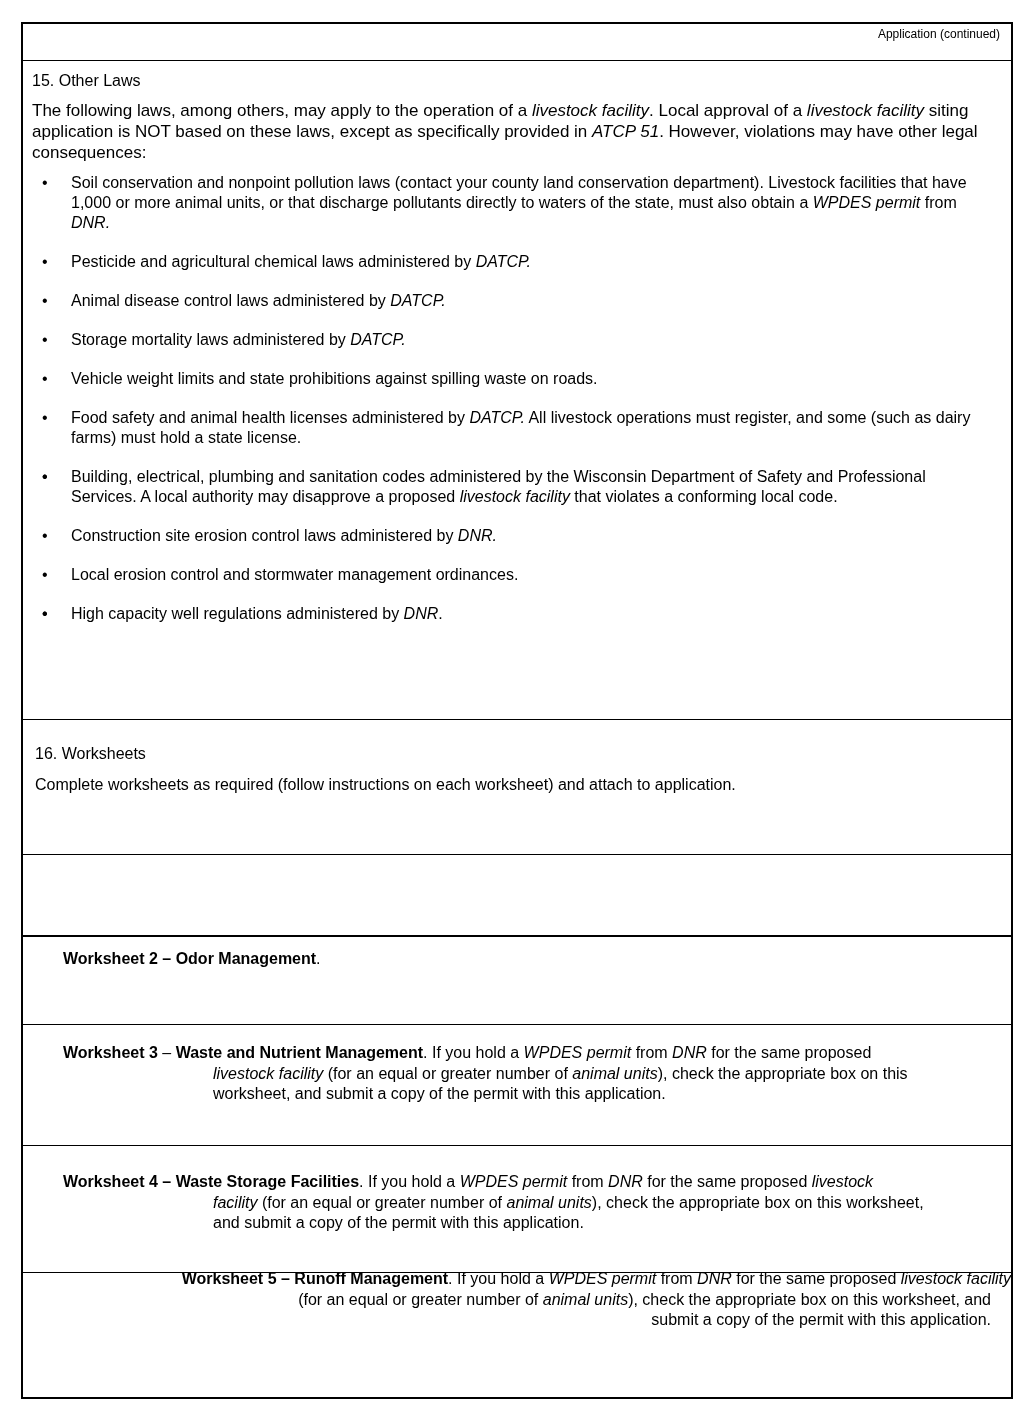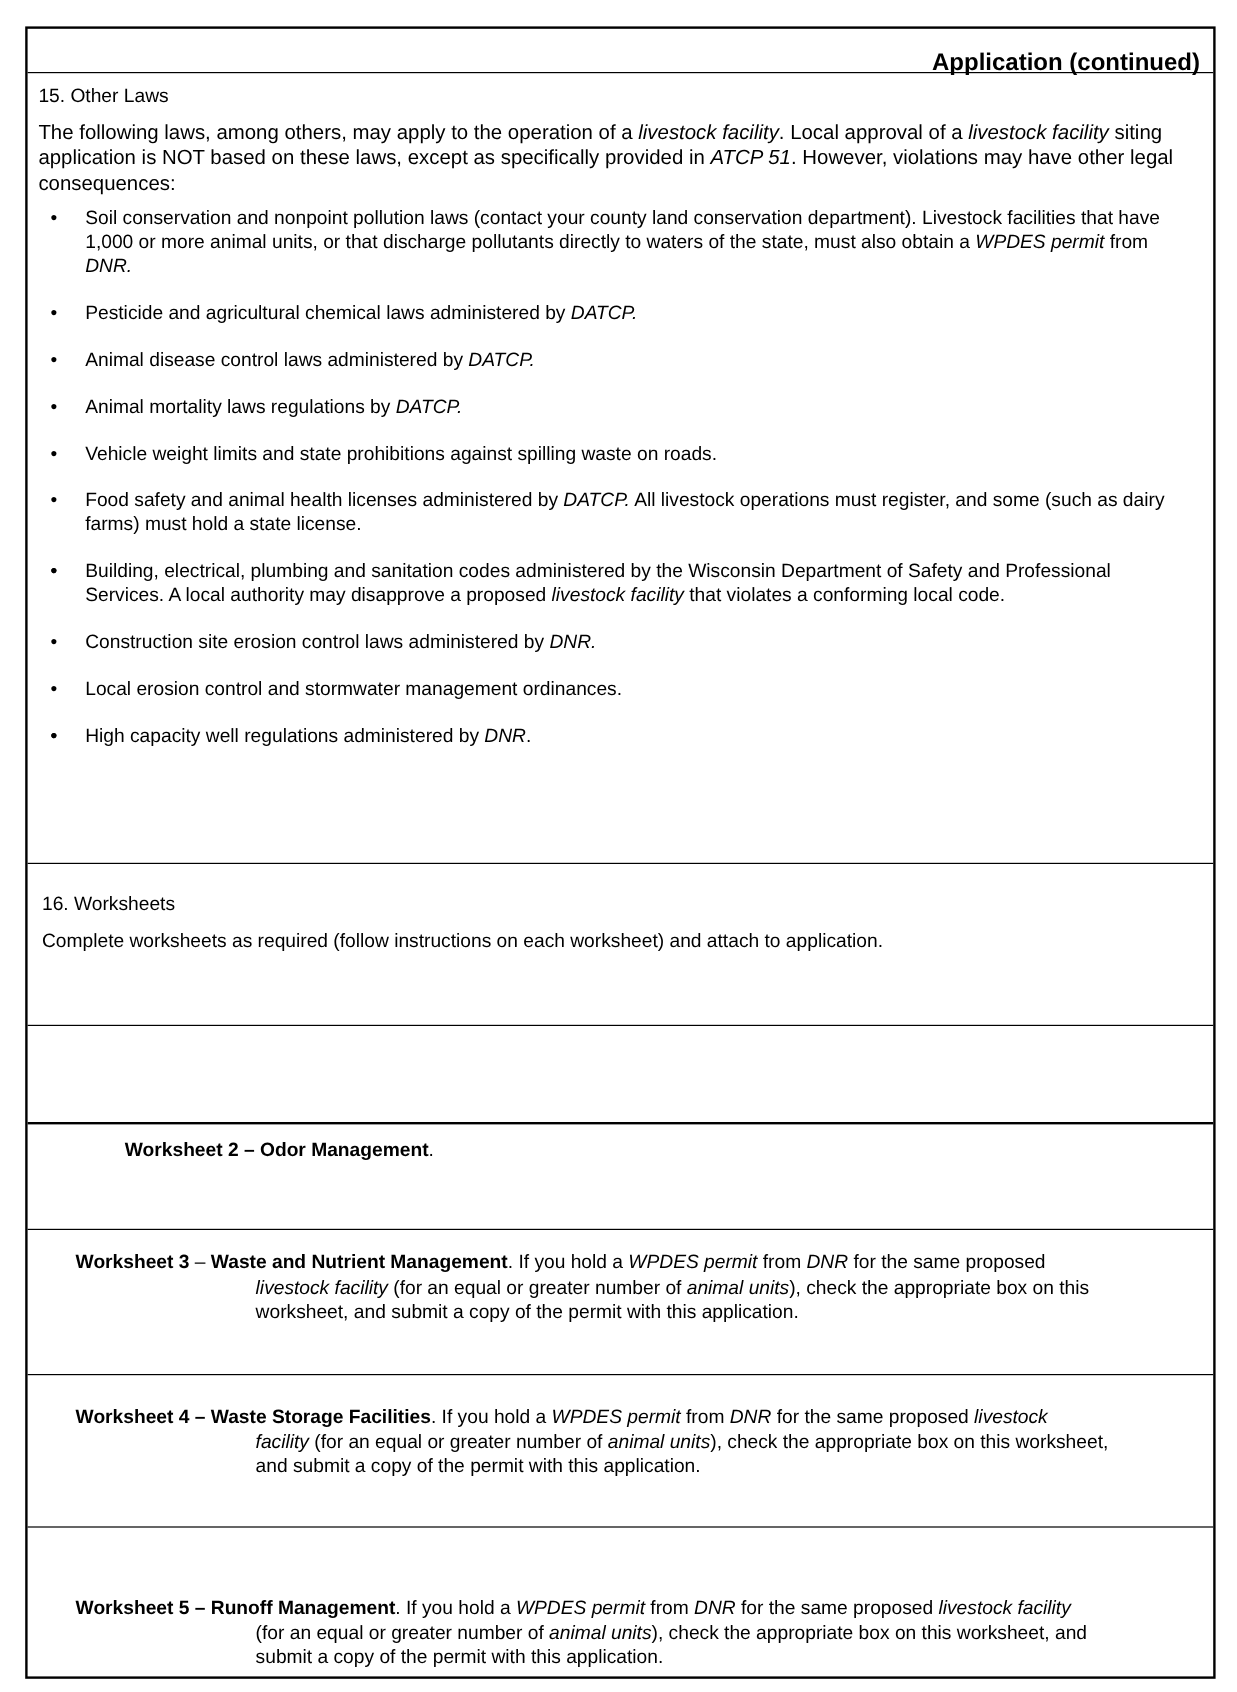--- a/index.html
+++ b/index.html
@@ -35,23 +35,23 @@
       left: 0;
       right: 0;
       height: 0;
       border-top: 1.5px solid #000;
     }
     .rule.thick { border-top: 2px solid #000; }
 
     .header-title {
       position: absolute;
       right: 11px;
-      top: 18px;
-      font-weight: bold;
-      font-size: 20px;
+      top: 0;
+      font-weight: normal;
+      font-size: 12px;
     }
     .section-title {
       font-weight: normal;
       font-size: 16px;
     }
     .intro {
       font-size: 17px;
       line-height: 21px;
       margin-top: 9px;
       padding-right: 30px;
@@ -98,59 +98,59 @@
   </div>
   <div class="rule" style="top:36px;"></div>
 
   <div class="band" style="top:47px; padding-left:9px;">
     <div class="section-title">15.  Other Laws</div>
     <div class="intro"><span>The following laws, among others, may apply to the operation of a </span><i>livestock facility</i><span>.  Local approval of a </span><i>livestock facility</i><span> siting application is NOT based on these laws, except as specifically provided in </span><i>ATCP 51</i><span>.  However, violations may have other legal consequences:</span></div>
     <ul class="laws" id="laws-list">
         <li><span class="bullet">•</span><span><span>Soil conservation and nonpoint pollution laws (contact your county land conservation department).  Livestock facilities that have 1,000 or more animal units, or that discharge pollutants directly to waters of the state, must also obtain a </span><i>WPDES permit</i><span> from </span><i>DNR.</i></span></li>
         <li><span class="bullet">•</span><span><span>Pesticide and agricultural chemical laws administered by </span><i>DATCP.</i></span></li>
         <li><span class="bullet">•</span><span><span>Animal disease control laws administered by </span><i>DATCP.</i></span></li>
-        <li><span class="bullet">•</span><span><span>Animal mortality laws regulations by </span><i>DATCP.</i></span></li>
+        <li><span class="bullet">•</span><span><span>Storage mortality laws administered by </span><i>DATCP.</i></span></li>
         <li><span class="bullet">•</span><span><span>Vehicle weight limits and state prohibitions against spilling waste on roads.</span></span></li>
         <li><span class="bullet">•</span><span><span>Food safety and animal health licenses administered by </span><i>DATCP.</i><span>  All livestock operations must register, and some (such as dairy farms) must hold a state license.</span></span></li>
         <li><span class="bullet">•</span></li>
         <li><span class="bullet">•</span><span><span>Building, electrical, plumbing and sanitation codes administered by the Wisconsin Department of Safety and Professional Services.  A local authority may disapprove a proposed </span><i>livestock facility</i><span> that violates a conforming local code.</span></span></li>
         <li><span class="bullet">•</span><span><span>Construction site erosion control laws administered by </span><i>DNR.</i></span></li>
         <li><span class="bullet">•</span><span><span>Local erosion control and stormwater management ordinances.</span></span></li>
         <li><span class="bullet">•</span></li>
         <li><span class="bullet">•</span><span><span>High capacity well regulations administered by </span><i>DNR</i><span>.</span></span></li>
       </ul>
   </div>
   <div class="rule" style="top:695px;"></div>
 
   <div class="band" style="top:720px; padding-left:12px;">
     <div class="section-title">16.  Worksheets</div>
     <div style="margin-top:11px; font-size:16px;">Complete worksheets as required (follow instructions on each worksheet) and attach to application.</div>
   </div>
   <div class="rule" style="top:830px;"></div>
 
   <div class="rule thick" style="top:911px;"></div>
 
-  <div class="band" style="top:925px;margin-left:41px;">
+  <div class="band" style="top:925px;">
       <div class="ws-line ws-first"><b>Worksheet 2 – Odor Management</b><span>.</span></div>
     </div>
   <div class="rule" style="top:1000px;"></div>
 
   <div class="band" style="top:1019px;">
       <div class="ws-line ws-first"><b>Worksheet 3</b><span> – </span><b>Waste and Nutrient Management</b><span>.  If you hold a </span><i>WPDES permit</i><span> from </span><i>DNR</i><span> for the same proposed</span></div>
       <div class="ws-line ws-cont"><i>livestock facility</i><span> (for an equal or greater number of </span><i>animal units</i><span>), check the appropriate box on this</span></div>
       <div class="ws-line ws-cont"><span>worksheet, and submit a copy of the permit with this application.</span></div>
     </div>
   <div class="rule" style="top:1121px;"></div>
 
   <div class="band" style="top:1148px;">
       <div class="ws-line ws-first"><b>Worksheet 4 – Waste Storage Facilities</b><span>.  If you hold a </span><i>WPDES permit</i><span> from </span><i>DNR</i><span> for the same proposed </span><i>livestock</i></div>
       <div class="ws-line ws-cont"><i>facility</i><span> (for an equal or greater number of </span><i>animal units</i><span>), check the appropriate box on this worksheet,</span></div>
       <div class="ws-line ws-cont"><span>and submit a copy of the permit with this application.</span></div>
     </div>
   <div class="rule" style="top:1248px;"></div>
 
-  <div class="band" style="top:1307px;">
+  <div class="band" style="top:1245px;text-align:right;">
       <div class="ws-line ws-first"><b>Worksheet 5 – Runoff Management</b><span>.  If you hold a </span><i>WPDES permit</i><span> from </span><i>DNR</i><span> for the same proposed </span><i>livestock facility</i></div>
       <div class="ws-line ws-cont"><span>(for an equal or greater number of </span><i>animal units</i><span>), check the appropriate box on this worksheet, and</span></div>
       <div class="ws-line ws-cont"><span>submit a copy of the permit with this application.</span></div>
     </div>
 
 </div>
 
 </body></html>

